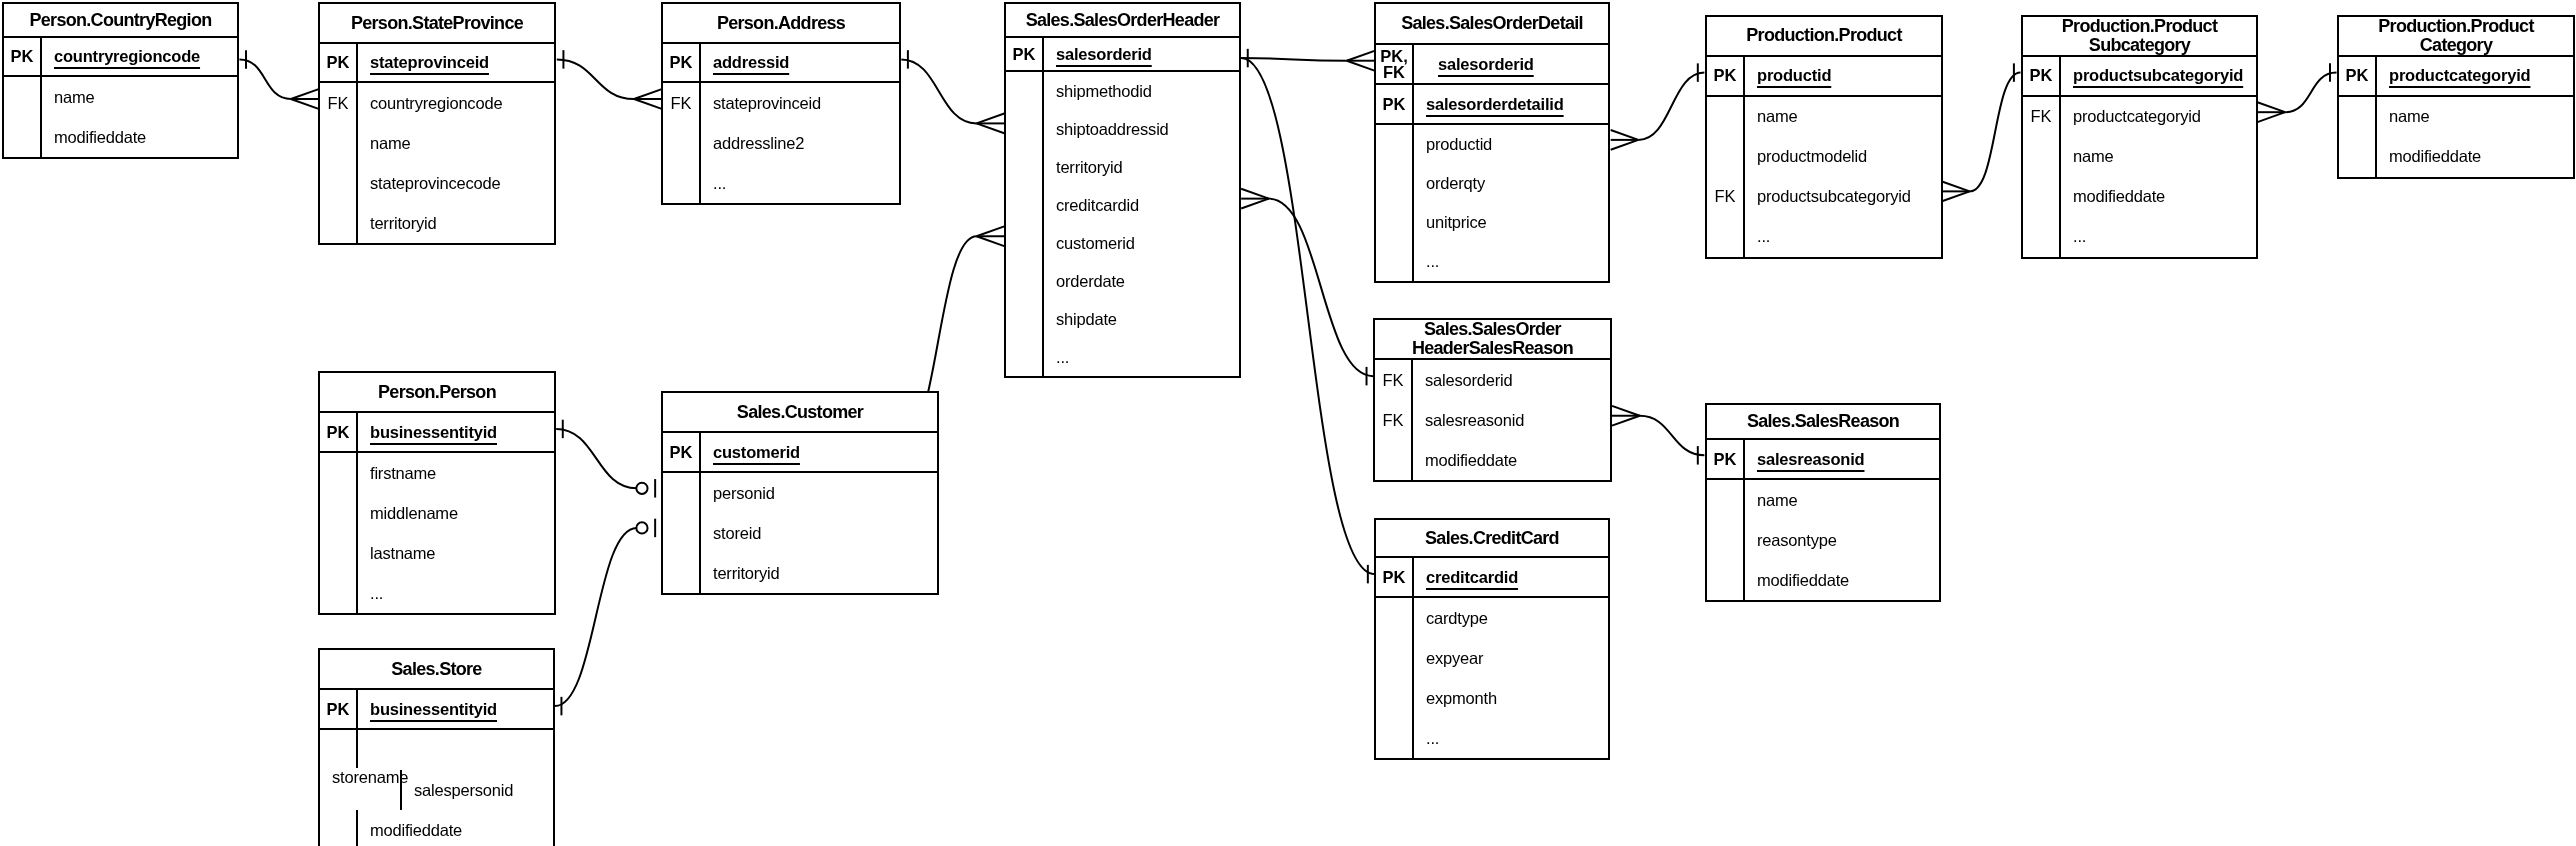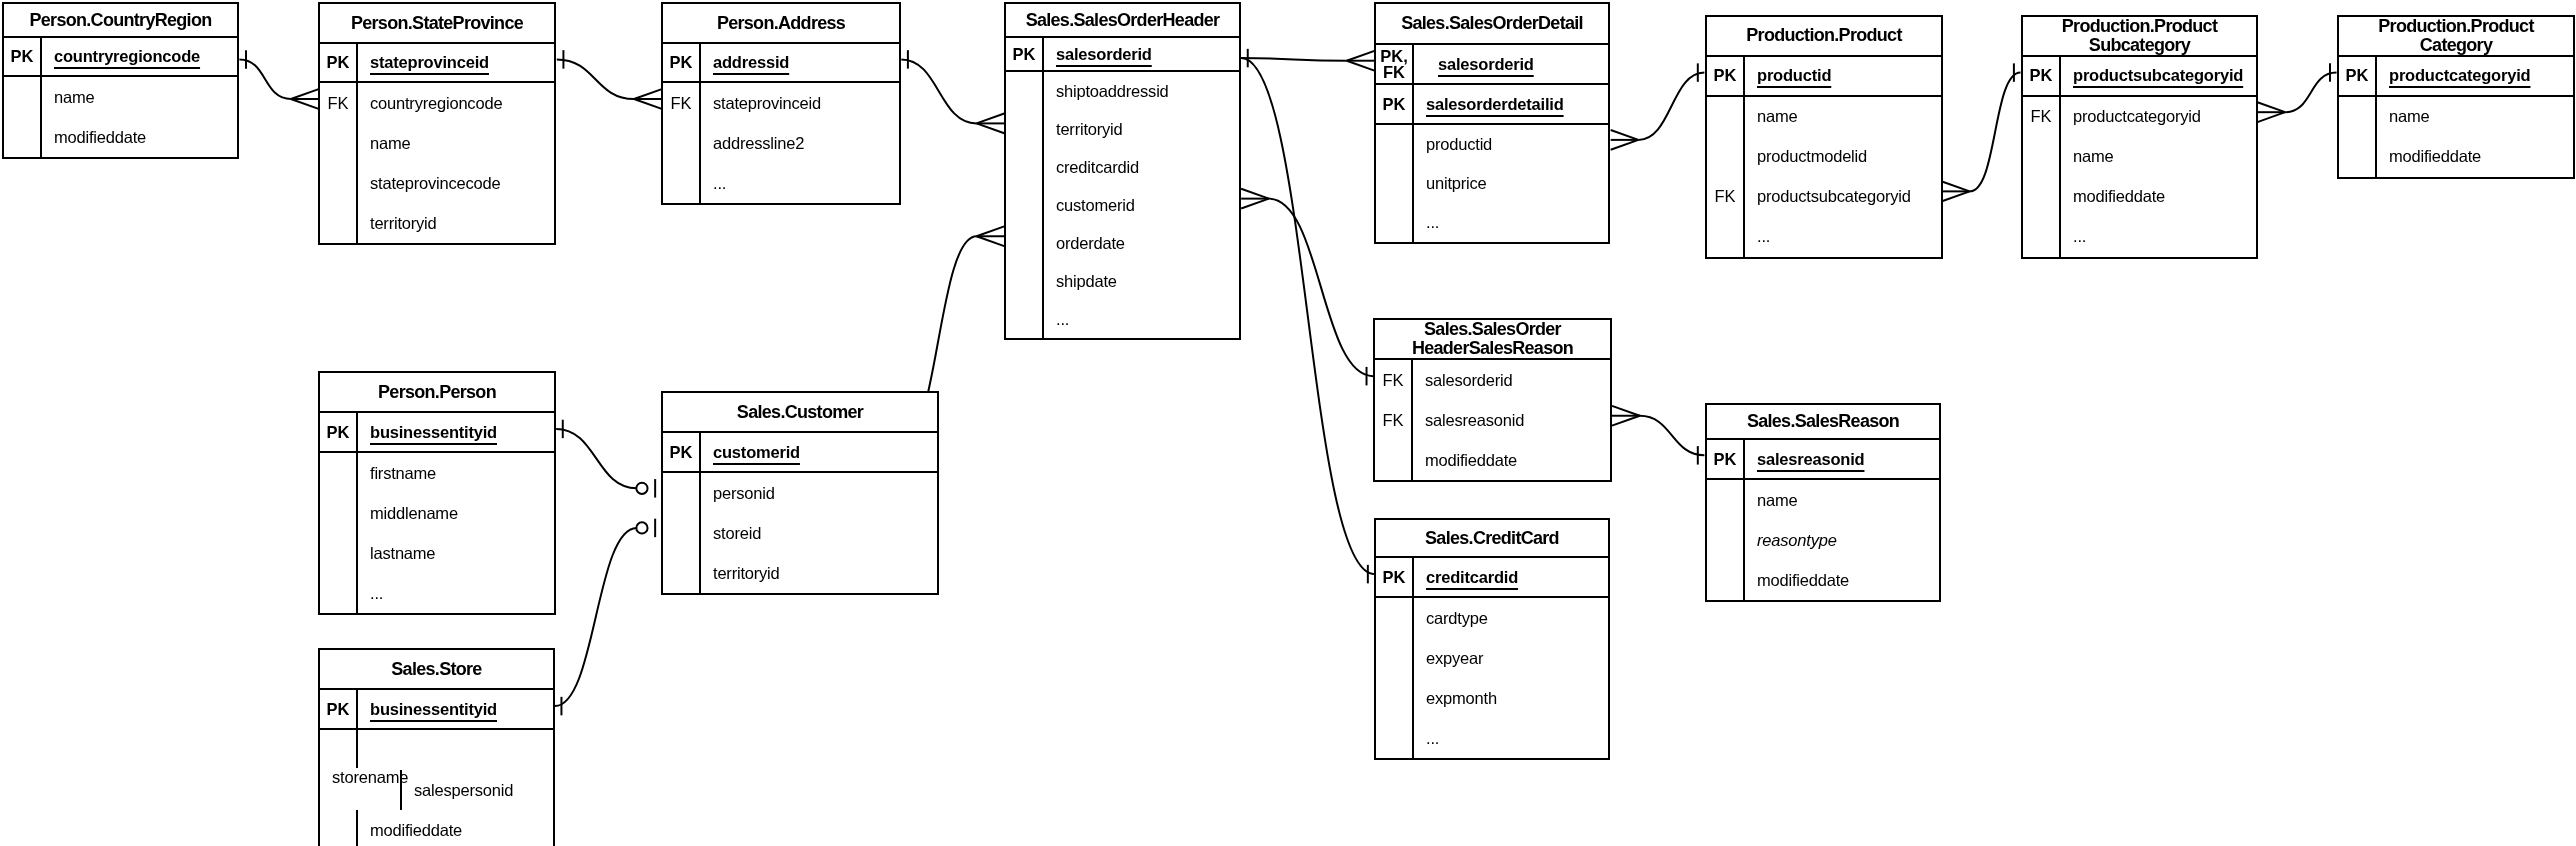--- a/index.html
+++ b/index.html
@@ -181,20 +181,24 @@
     </div>
     <div class="tbl" style="left: 1004px; top: 2px; width: 237px;">
       <div class="tbl-title" style="height: 32px;">Sales.SalesOrderHeader</div>
       <div class="krow" style="height: 34px;">
         <span class="kcell">PK</span>
         <span class="fcell">salesorderid</span>
       </div>
       <div class="tbody">
         <div class="brow" style="height: 38px;">
           <span class="kcell"></span>
+          <span class="fcell">shipmethodid</span>
+        </div>
+        <div class="brow" style="height: 38px;">
+          <span class="kcell"></span>
           <span class="fcell">shiptoaddressid</span>
         </div>
         <div class="brow" style="height: 38px;">
           <span class="kcell"></span>
           <span class="fcell">territoryid</span>
         </div>
         <div class="brow" style="height: 38px;">
           <span class="kcell"></span>
           <span class="fcell">creditcardid</span>
         </div>
@@ -227,20 +231,24 @@
         <span class="kcell">PK</span>
         <span class="fcell">salesorderdetailid</span>
       </div>
       <div class="tbody">
         <div class="brow" style="height: 39px;">
           <span class="kcell"></span>
           <span class="fcell">productid</span>
         </div>
         <div class="brow" style="height: 39px;">
           <span class="kcell"></span>
+          <span class="fcell">orderqty</span>
+        </div>
+        <div class="brow" style="height: 39px;">
+          <span class="kcell"></span>
           <span class="fcell">unitprice</span>
         </div>
         <div class="brow" style="height: 39px;">
           <span class="kcell"></span>
           <span class="fcell">...</span>
         </div>
       </div>
     </div>
     <div class="tbl" style="left: 1705px; top: 14.5px; width: 238px;">
       <div class="tbl-title" style="height: 38px;">Production.Product</div>
@@ -400,21 +408,21 @@
       <div class="tbl-title" style="height: 33px;">Sales.SalesReason</div>
       <div class="krow" style="height: 40px;">
         <span class="kcell">PK</span>
         <span class="fcell">salesreasonid</span>
       </div>
       <div class="tbody">
         <div class="brow" style="height: 40px;">
           <span class="kcell"></span>
           <span class="fcell">name</span>
         </div>
-        <div class="brow" style="height: 40px; font-style: italic;">
+        <div class="brow" style="height: 40px;">
           <span class="kcell"></span>
           <span class="fcell">reasontype</span>
         </div>
         <div class="brow" style="height: 40px;">
           <span class="kcell"></span>
           <span class="fcell">modifieddate</span>
         </div>
       </div>
     </div>
     <div class="tbl" style="left: 1374px; top: 518px; width: 236px;">

